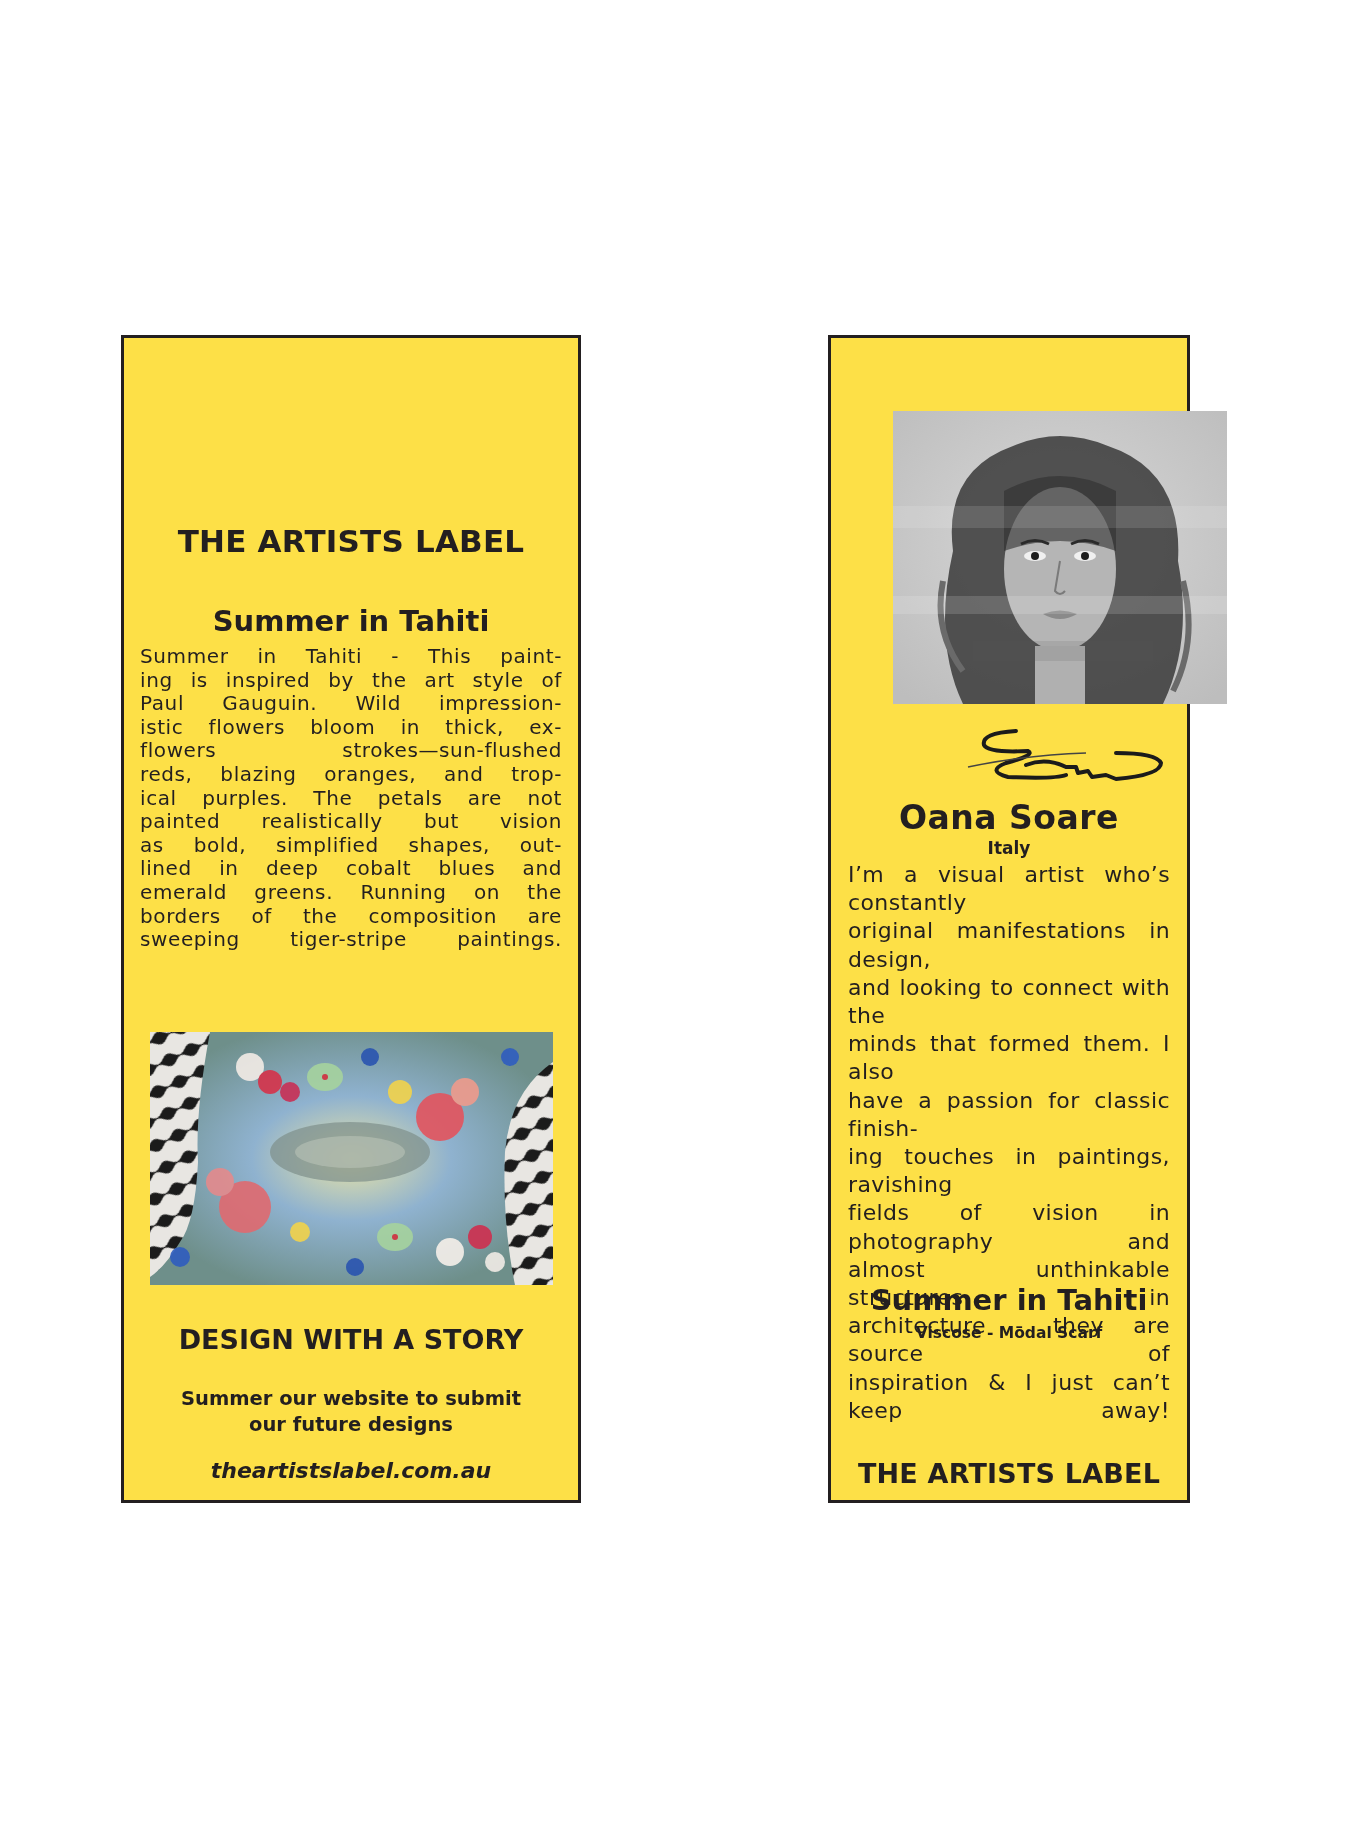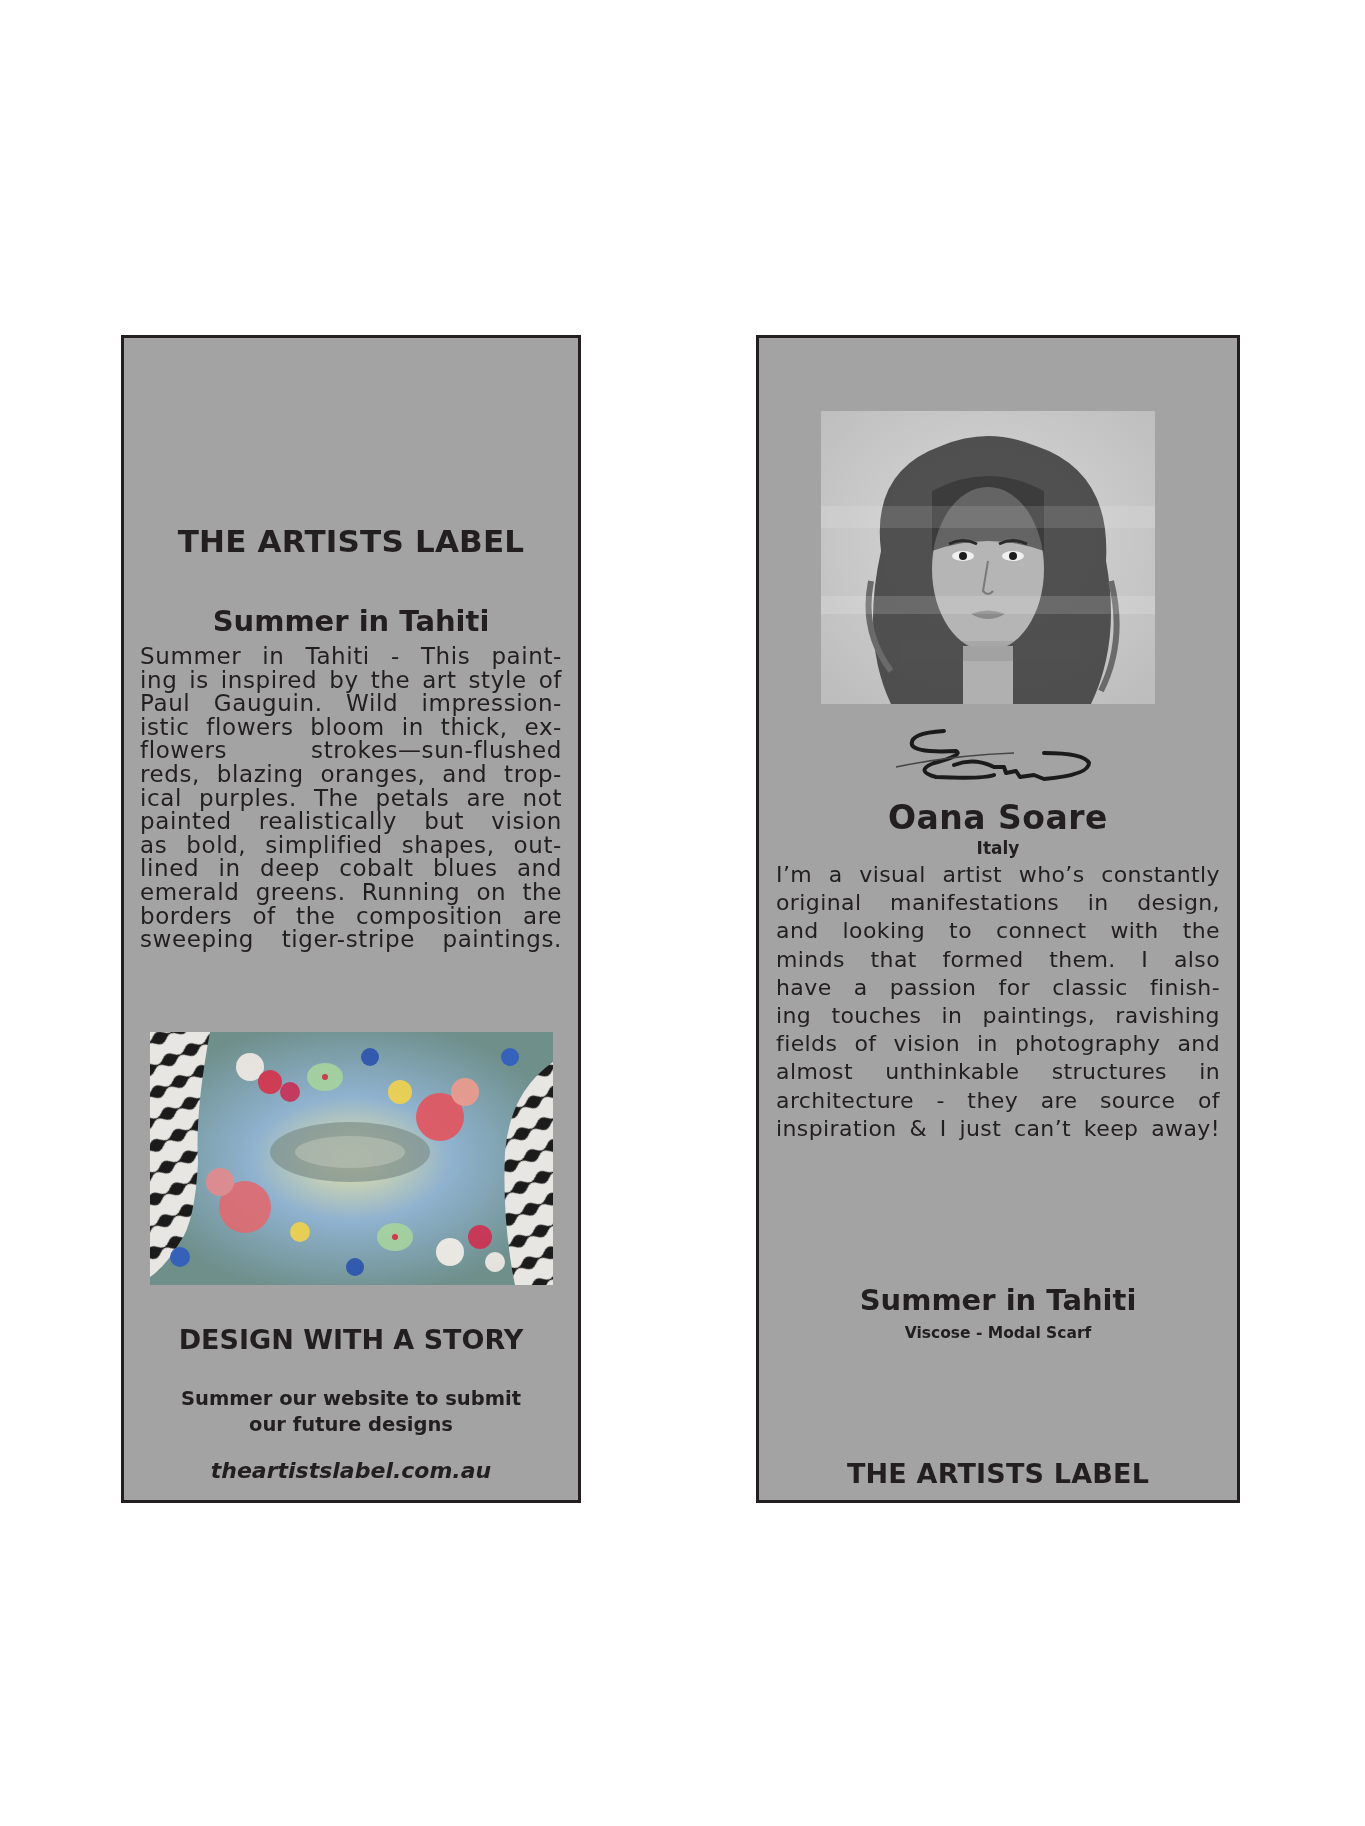--- a/index.html
+++ b/index.html
@@ -12,24 +12,24 @@
     height: 1826px;
     position: relative;
     overflow: hidden;
     font-family: "DejaVu Sans", sans-serif;
     color: #231f20;
   }
   .card {
     position: absolute;
     box-sizing: border-box;
     border: 3px solid #231f20;
-    background: #a3a3a3;
+    background: #fde047;
   }
   #card-left  { left: 121px; top: 335px; width: 460px; height: 1168px; }
-  #card-right { left: 756px; top: 335px; width: 484px; height: 1168px; }
+  #card-right { left: 828px; top: 335px; width: 362px; height: 1168px; }
 
   .abs { position: absolute; left: 0; right: 0; text-align: center; }
 
   
   .brand-title {
     font-family: "DejaVu Sans", sans-serif;
     font-weight: bold;
     font-size: 31px;
     letter-spacing: 0.2px;
   }
@@ -37,21 +37,21 @@
   .design-title {
     font-weight: bold;
     font-size: 29px;
   }
   #left-design-title { top: 266px; }
   .desc {
     position: absolute;
     left: 16px; right: 16px;
     text-align: justify;
     text-align-last: justify;
-    font-size: 23px;
+    font-size: 20px;
     line-height: 23.6px;
     letter-spacing: 0.6px;
   }
   #left-desc { top: 307px; }
   #scarf-image {
     position: absolute;
     left: 26px; top: 694px;
     width: 403px; height: 253px;
     overflow: hidden;
     background: #6d8a96;

